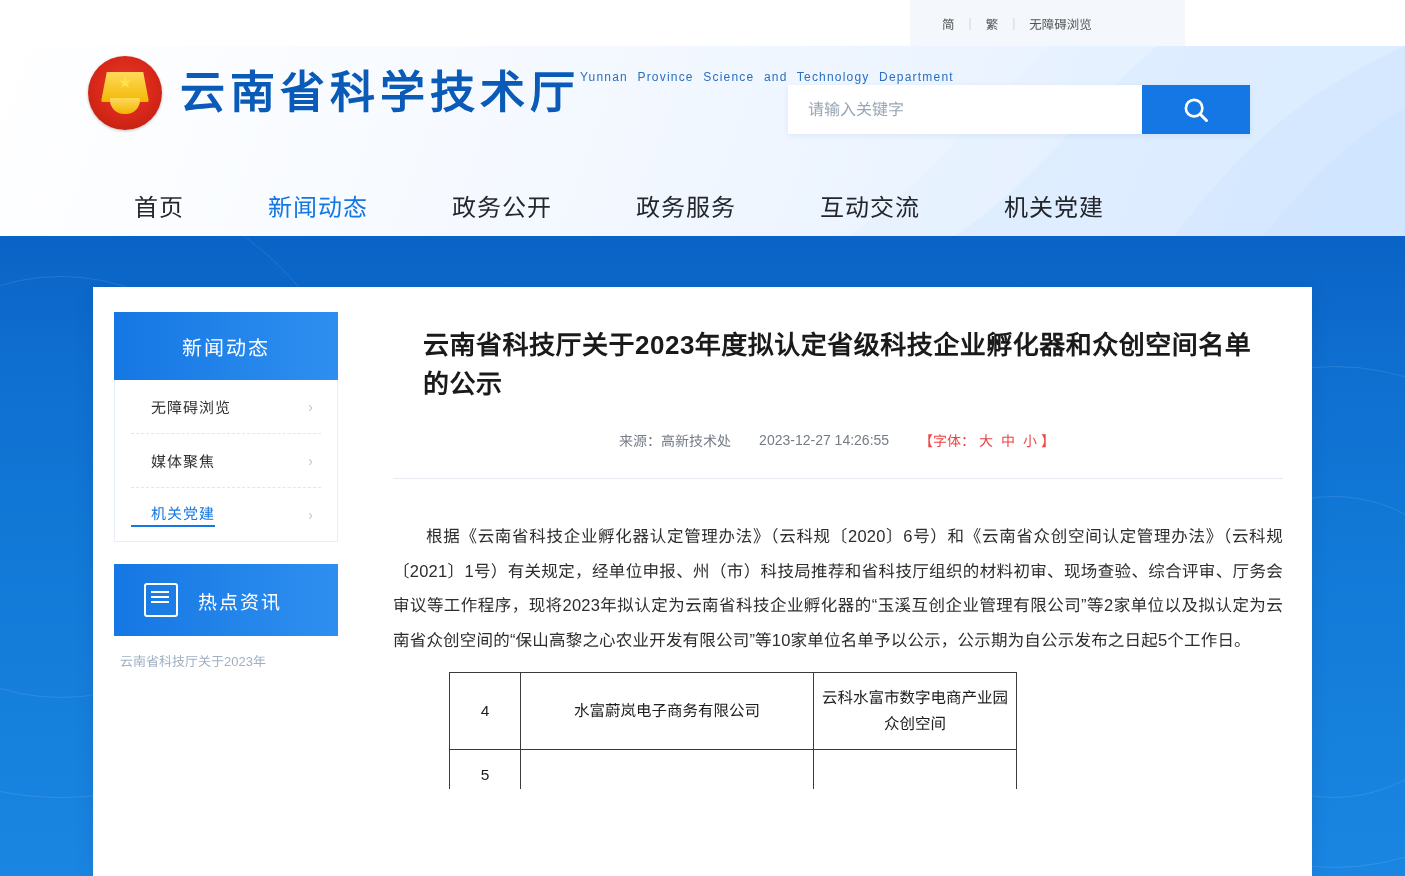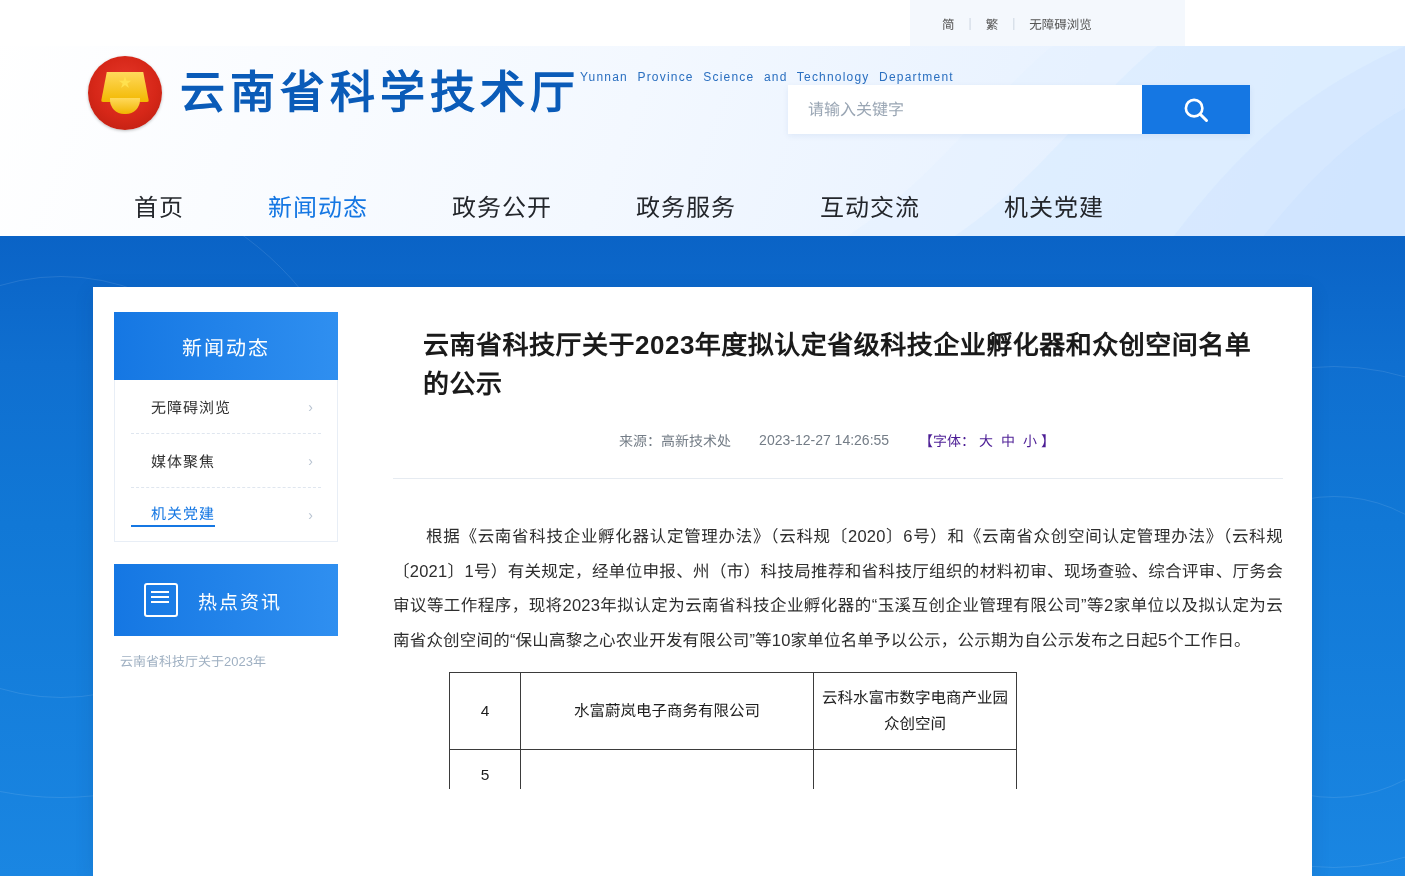--- a/index.html
+++ b/index.html
@@ -309,21 +309,21 @@
   .art-meta {
     margin-top: 26px;
     text-align: center;
     font-size: 14px;
     color: #747d87;
     display: flex;
     justify-content: center;
     gap: 28px;
     align-items: center;
   }
-  .font-sizer { color: #4c1d95; }
+  .font-sizer { color: #ef4444; }
   .font-sizer span { cursor: pointer; padding: 0 2px; }
   .art-sep {
     margin-top: 28px;
     border-top: 1px solid #e6ebf1;
   }
   .art-body {
     margin-top: 40px;
     font-size: 16.5px;
     line-height: 2.1;
     color: #2d2d2d;

